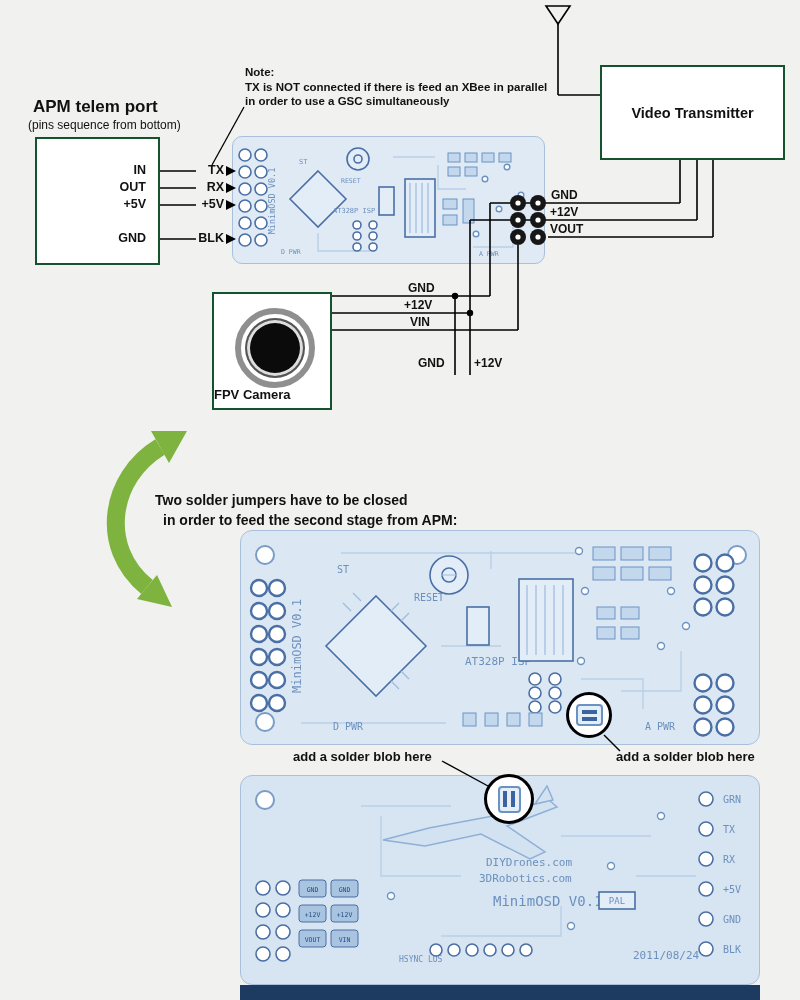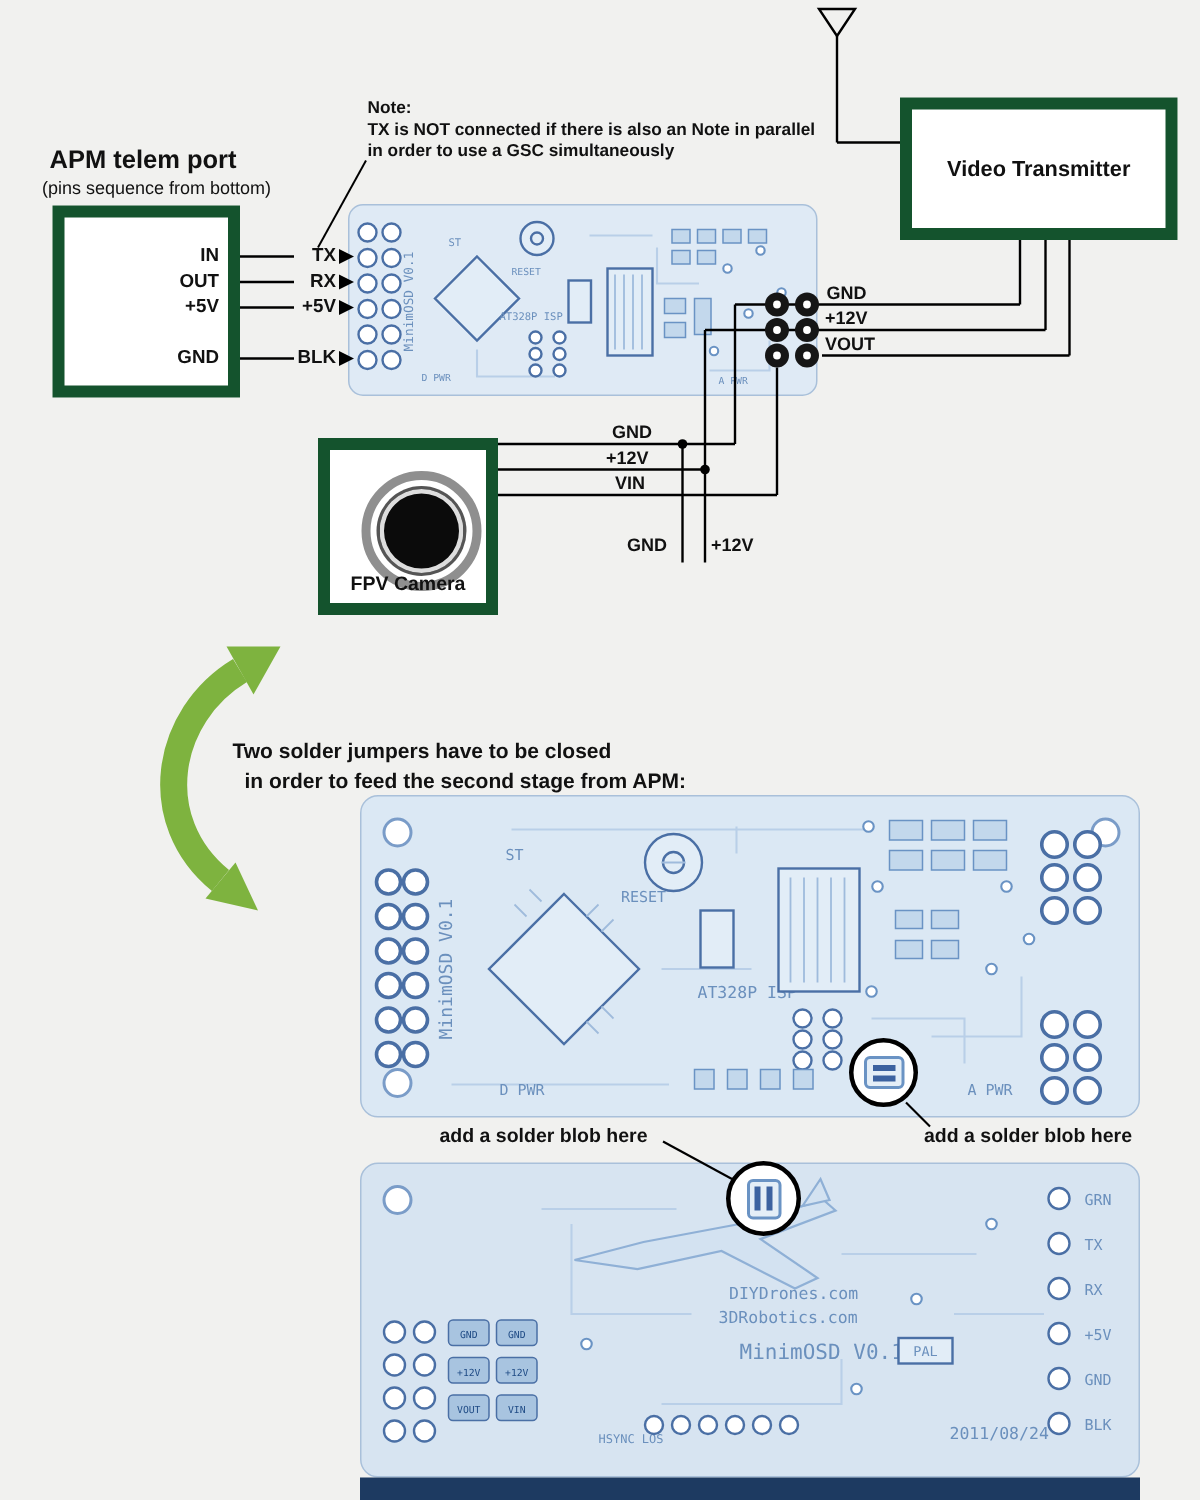--- a/index.html
+++ b/index.html
@@ -3,38 +3,38 @@
 <meta charset="utf-8">
 <style>
   *{margin:0;padding:0;box-sizing:border-box}
   html,body{background:#f1f1ef}
   body{font-family:"Liberation Sans",sans-serif;color:#111}
   .canvas{position:relative;width:800px;height:1000px;background:#f1f1ef;overflow:hidden}
   .title{position:absolute;font-size:15.5px;font-weight:bold;white-space:nowrap}
   .note-t{position:absolute;font-size:11.5px;font-weight:bold;white-space:nowrap}
   .apm-h{position:absolute;font-size:17px;font-weight:bold}
   .apm-sub{position:absolute;font-size:12px;font-weight:normal}
-  .box{position:absolute;background:#fff;border:8px solid #14532d;z-index:3}
+  .box{position:absolute;background:#fff;border:2px solid #14532d;z-index:3}
   .vt-box,.bat-box{display:flex;align-items:center;justify-content:center;font-weight:bold;font-size:14.5px}
   .pin{position:absolute;font-size:12.5px;font-weight:bold;text-align:right;z-index:4;white-space:nowrap}
   .wire-label{position:absolute;font-size:12px;font-weight:bold;z-index:5;white-space:nowrap}
   .pcb{position:absolute;border:1.5px solid #a9c0da;z-index:1;border-radius:12px;overflow:hidden}
   .pcb svg{display:block}
   .overlay{position:absolute;left:0;top:0;z-index:4;pointer-events:none}
   .arrow-svg{position:absolute;z-index:2;pointer-events:none}
   .jumper-note{position:absolute;font-size:14px;font-weight:bold;white-space:nowrap;z-index:5}
   .blob-label{position:absolute;font-size:13px;font-weight:bold;white-space:nowrap;z-index:6}
   .anno{position:absolute;border:3px solid #000;border-radius:50%;background:#fff;z-index:6;display:flex;align-items:center;justify-content:center}
   .jicon-h{width:27px;height:22px;border:2px solid #6a93c4;border-radius:4px;background:#e4eef7;display:flex;flex-direction:column;align-items:center;justify-content:center;gap:3px}
   .jicon-h .bar{width:15px;height:4px;background:#3c62a0}
   .jicon-v{width:23px;height:27px;border:2px solid #6a93c4;border-radius:4px;background:#e4eef7;display:flex;flex-direction:row;align-items:center;justify-content:center;gap:4px}
   .jicon-v .bar{width:4px;height:16px;background:#3c62a0}
   .lens-ring{position:absolute;left:21px;top:14px;width:80px;height:80px;border:6px solid #8f8f8f;border-radius:50%}
   .lens-core{position:absolute;left:33px;top:26px;width:56px;height:56px;background:#0b0b0b;border-radius:50%;box-shadow:0 0 0 3px #dedede inset, 0 0 0 2px #555}
-  .fpv-label{position:absolute;left:0;right:0;bottom:6px;text-align:center;font-weight:bold;font-size:13px}
+  .fpv-label{position:absolute;left:0;right:0;bottom:6px;text-align:left;font-weight:bold;font-size:13px}
   .edge-strip{position:absolute;background:#1d3a61;z-index:1}
   
   .pcb-svg text{font-family:"DejaVu Sans Mono",monospace;fill:#6b90bd}
   .pcb-svg .pad{fill:#fff;stroke:#4a6fa5;stroke-width:2.4}
   .pcb-svg .pad-s{fill:#fff;stroke:#4a6fa5;stroke-width:1.6}
   .pcb-svg .comp{fill:#e2edf7;stroke:#4a6fa5;stroke-width:1.6}
   .pcb-svg .smd{fill:#c3d8ec;stroke:#6a93c4;stroke-width:1}
   .pcb-svg .via{fill:#fff;stroke:#6a93c4;stroke-width:1.4}
   .pcb-svg .trace{fill:none;stroke:#b9cfe8;stroke-width:1.4}
   .pcb-svg .hatch{fill:none;stroke:#9fbbdc;stroke-width:1.2}
@@ -44,21 +44,21 @@
   .pcb-svg .padlbl-t{fill:#1f4b85;font-size:6.5px}
   .wires{stroke:#000;stroke-width:1.6;fill:none}
 </style>
 </head>
 <body>
 
 <div class="canvas">
 
 
   <div class="note-t" style="left:245px;top:66px">Note:</div>
-  <div class="note-t" style="left:245px;top:81px">TX is NOT connected if there is also an Note in parallel</div>
+  <div class="note-t" style="left:245px;top:81px">TX is NOT connected if there is feed an XBee in parallel</div>
   <div class="note-t" style="left:245px;top:95px">in order to use a GSC simultaneously</div>
 
   <div class="apm-h" style="left:33px;top:97px">APM telem port</div>
   <div class="apm-sub" style="left:28px;top:118px">(pins sequence from bottom)</div>
   <div class="box" style="left:35px;top:137px;width:125px;height:128px"></div>
   <div class="pin" style="left:60px;top:163px;width:86px">IN</div>
   <div class="pin" style="left:60px;top:180px;width:86px">OUT</div>
   <div class="pin" style="left:60px;top:197px;width:86px">+5V</div>
   <div class="pin" style="left:60px;top:231px;width:86px">GND</div>
 

